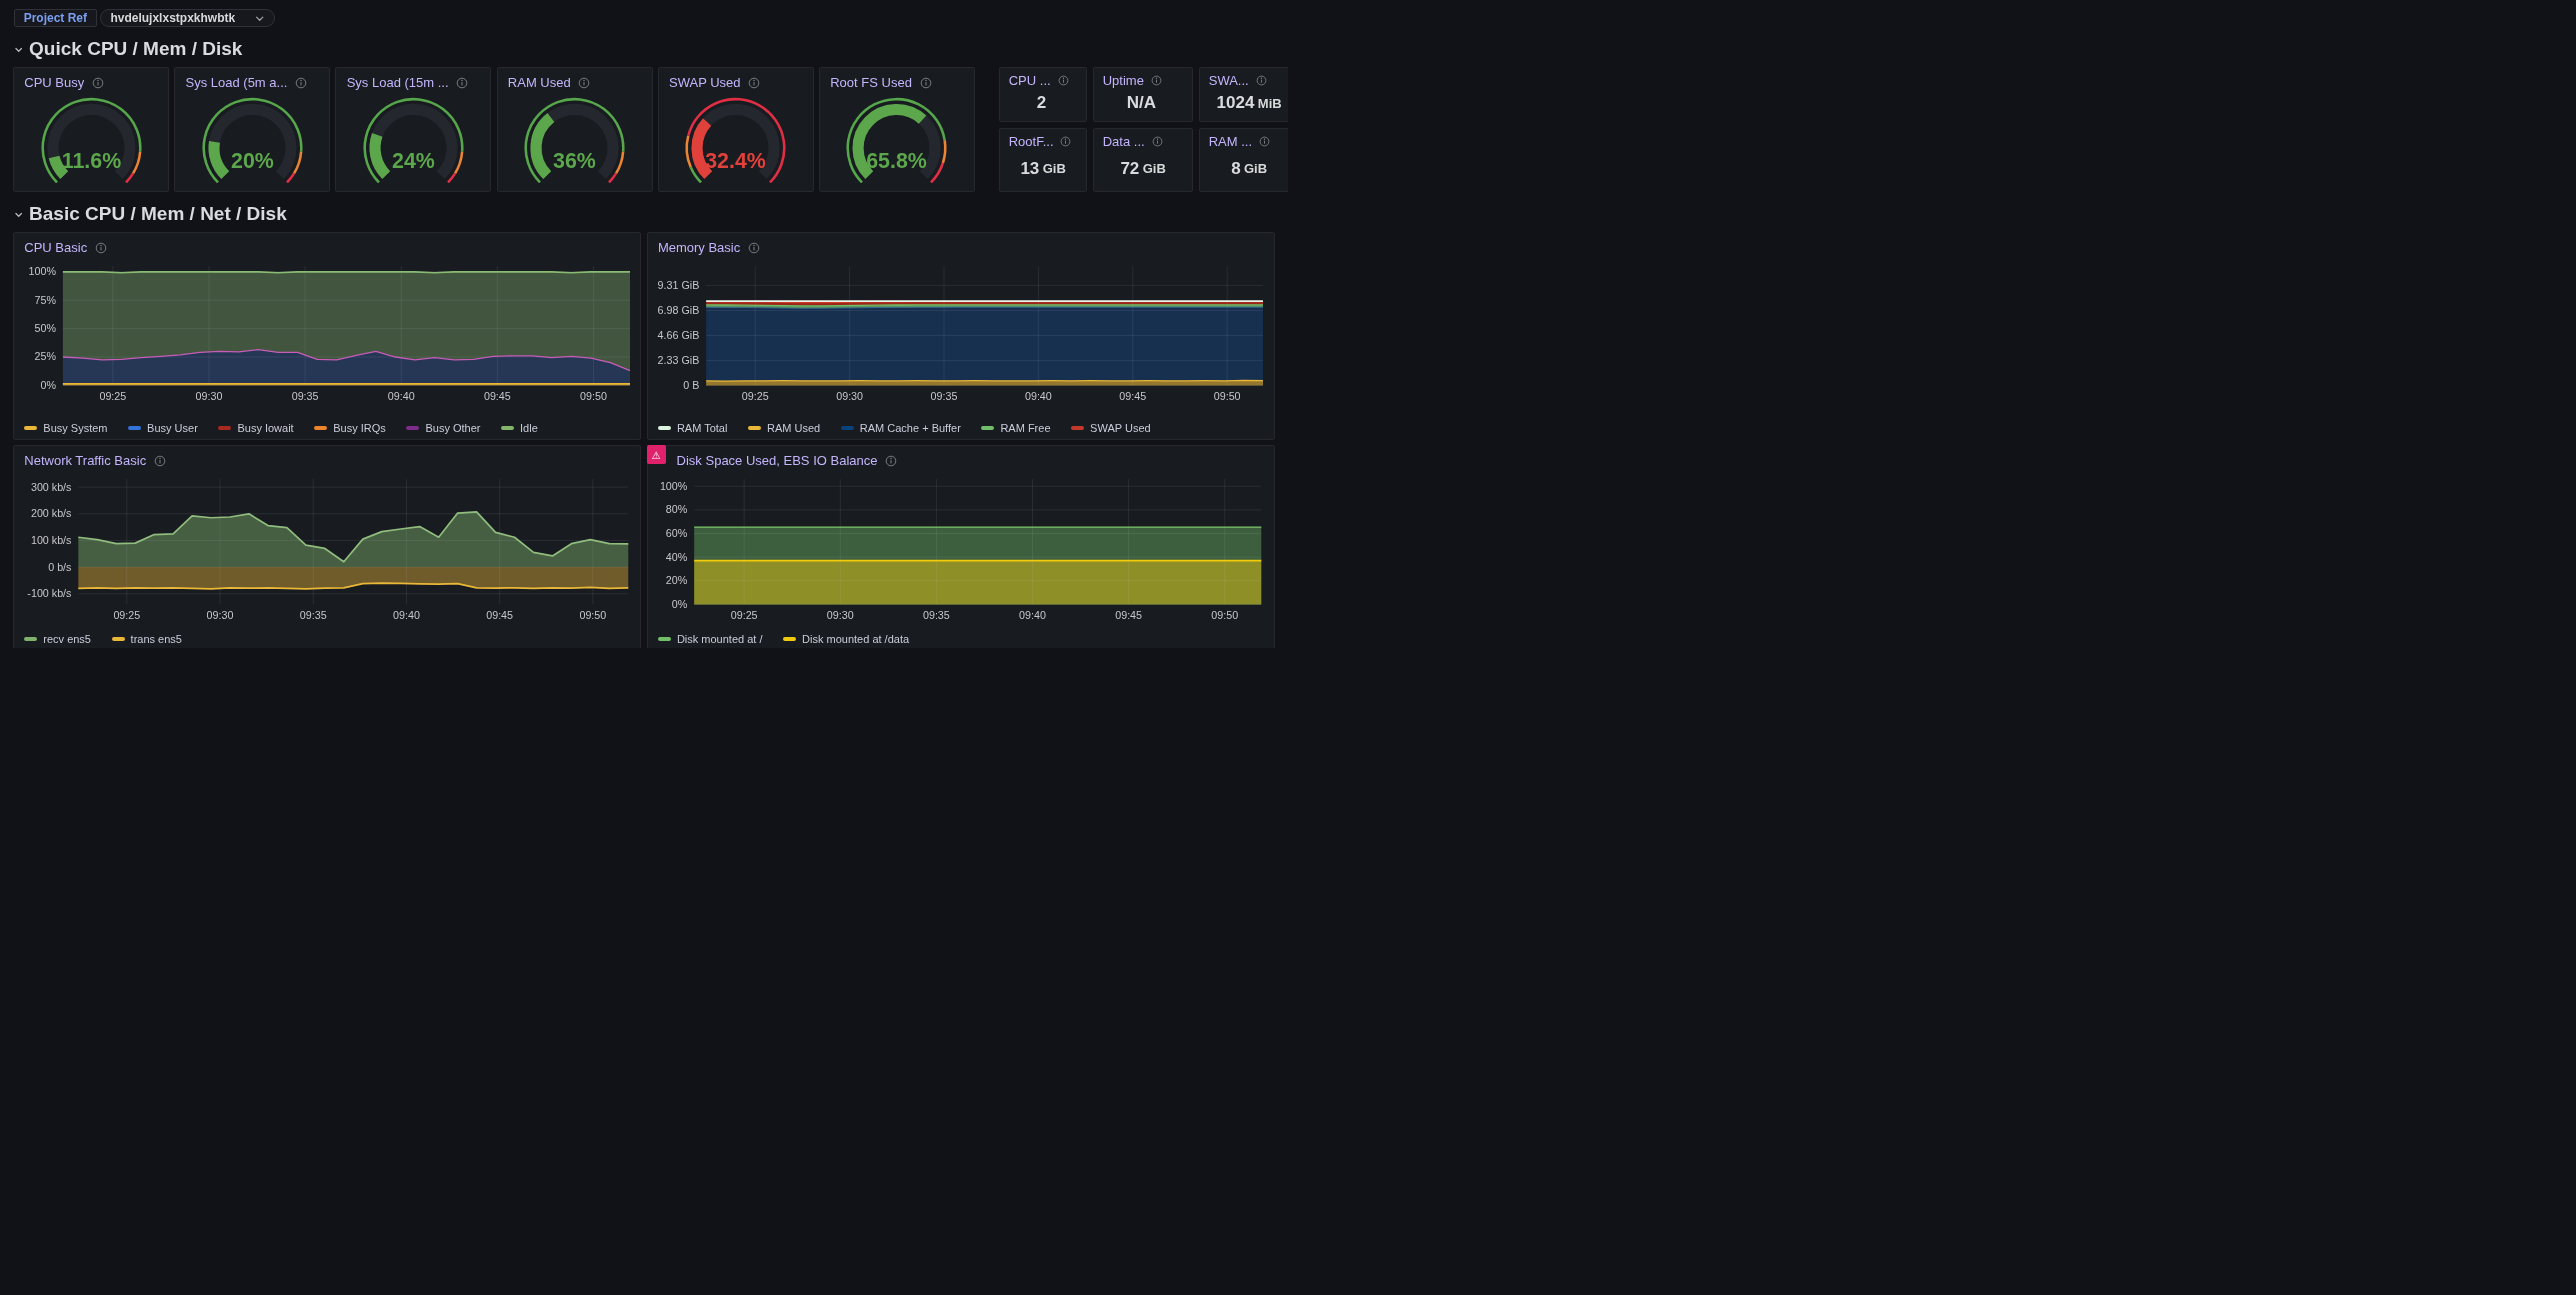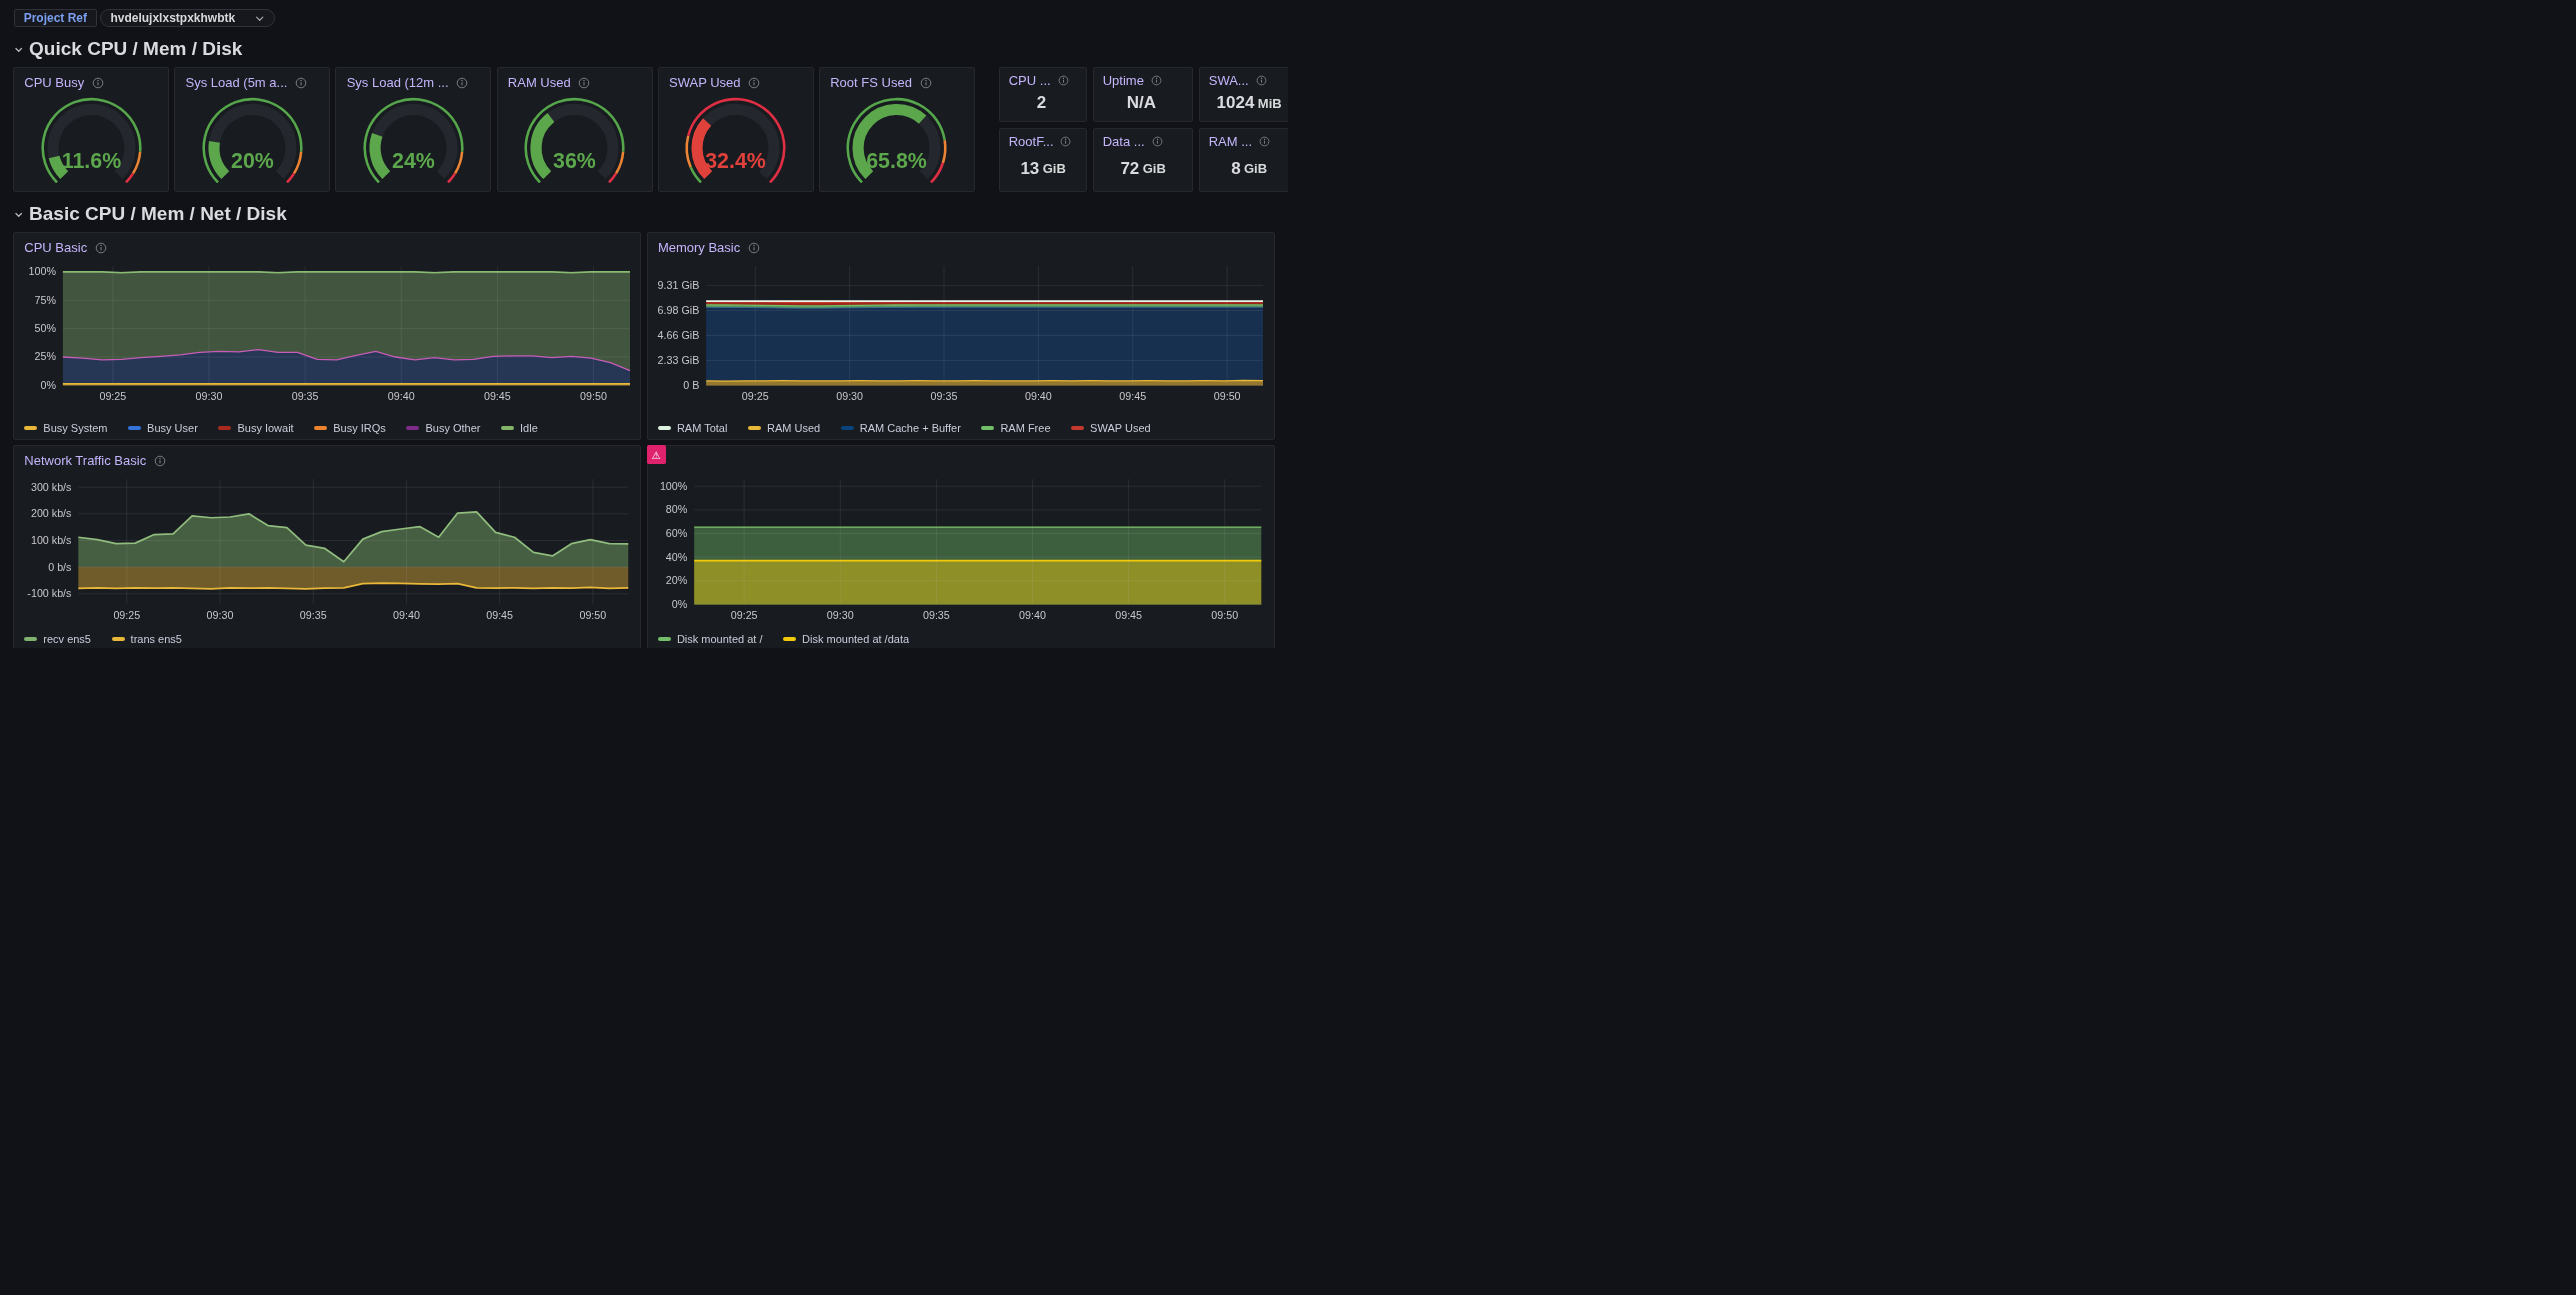--- a/index.html
+++ b/index.html
@@ -91,21 +91,21 @@
           <path d="M139.82 67.47 A57 57 0 0 1 131.60 92.78" stroke="#EB8435" stroke-width="3" fill="none"></path>
           <path d="M131.60 92.78 A57 57 0 0 1 123.31 103.31" stroke="#E02F44" stroke-width="3" fill="none"></path>
           <path d="M51.18 94.82 A45 45 0 1 1 114.82 94.82" stroke="#24272d" stroke-width="13" fill="none"></path>
           <path d="M51.18 94.82 A45 45 0 0 1 38.55 55.96" stroke="#5CA74C" stroke-width="13" fill="none"></path>
           <text x="83" y="87" text-anchor="middle" fill="#5CA74C" font-size="25" font-weight="700">20%</text>
         </svg>
       </div>
   </div>
   <div class="panel gauge-panel">
     <div class="panel-header">
-      <span class="ptitle">Sys Load (12m ...</span>
+      <span class="ptitle">Sys Load (15m ...</span>
       <svg class="info-ic" width="12" height="12" viewBox="0 0 16 16">
           <circle cx="8" cy="8" r="6.4" stroke="#84878c" stroke-width="1.2" fill="none"></circle>
           <rect x="7.35" y="6.8" width="1.3" height="4.4" fill="#84878c"></rect>
           <circle cx="8" cy="4.7" r="0.95" fill="#84878c"></circle>
         </svg>
     </div>
     <div class="gauge-box">
         <svg width="143" height="89" viewBox="0 0 166 104">
           <path d="M42.69 103.31 A57 57 0 1 1 139.82 67.47" stroke="#56A64B" stroke-width="3" fill="none"></path>
           <path d="M139.82 67.47 A57 57 0 0 1 131.60 92.78" stroke="#EB8435" stroke-width="3" fill="none"></path>
@@ -452,20 +452,28 @@
         <span class="li">
           <span class="sw" style="background: rgb(234, 184, 57);"></span>
           <span>trans ens5</span>
         </span>
       </div>
   </div>
   <div class="panel chart-panel hB with-alert">
     <div class="alert-badge">
         <span>⚠</span>
       </div>
+    <div class="panel-header">
+      <span class="ptitle">Disk Space Used, EBS IO Balance</span>
+      <svg class="info-ic" width="12" height="12" viewBox="0 0 16 16">
+          <circle cx="8" cy="8" r="6.4" stroke="#84878c" stroke-width="1.2" fill="none"></circle>
+          <rect x="7.35" y="6.8" width="1.3" height="4.4" fill="#84878c"></rect>
+          <circle cx="8" cy="4.7" r="0.95" fill="#84878c"></circle>
+        </svg>
+    </div>
     <div class="chart-body"><svg width="610" height="151" viewBox="0 0 710 176">
           <path d="M44.0 61.8L705.0 61.8L705.0 152.0L44.0 152.0Z" fill="rgba(115,191,105,0.42)" stroke="none"></path>
           <path d="M44.0 101.0L705.0 101.0L705.0 152.0L44.0 152.0Z" fill="rgba(242,204,12,0.45)" stroke="none"></path>
           <line x1="44" x2="705" y1="152" y2="152" stroke="rgba(204,210,222,0.12)"></line>
           <line x1="44" x2="705" y1="124.45283018867926" y2="124.45283018867926" stroke="rgba(204,210,222,0.12)"></line>
           <line x1="44" x2="705" y1="96.90566037735849" y2="96.90566037735849" stroke="rgba(204,210,222,0.12)"></line>
           <line x1="44" x2="705" y1="69.35849056603774" y2="69.35849056603774" stroke="rgba(204,210,222,0.12)"></line>
           <line x1="44" x2="705" y1="41.811320754716974" y2="41.811320754716974" stroke="rgba(204,210,222,0.12)"></line>
           <line x1="44" x2="705" y1="14.264150943396224" y2="14.264150943396224" stroke="rgba(204,210,222,0.12)"></line>
           <line x1="102.25762711864411" x2="102.25762711864411" y1="6" y2="152" stroke="rgba(204,210,222,0.12)"></line>

